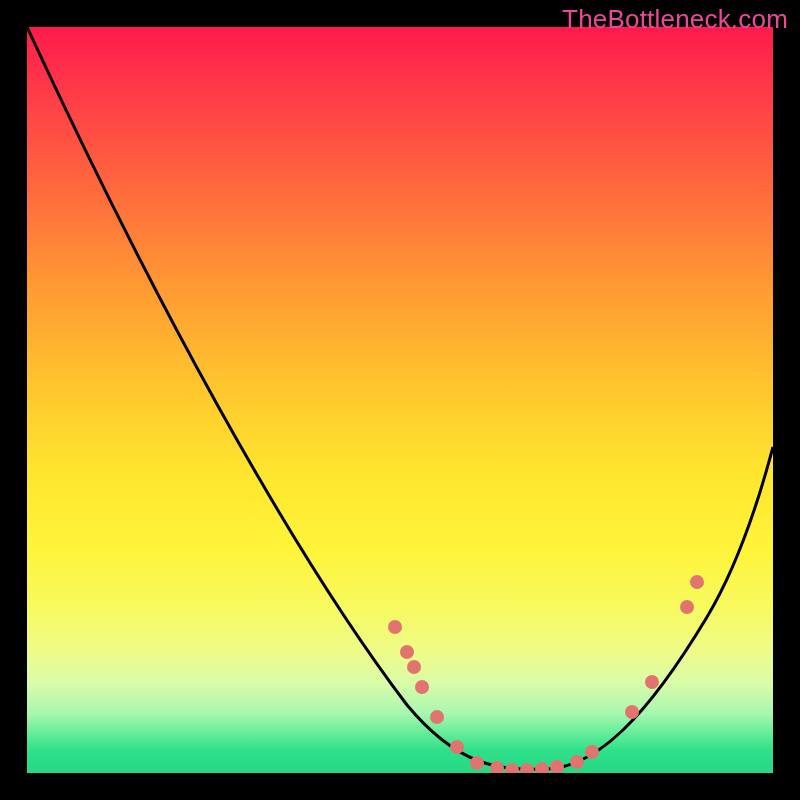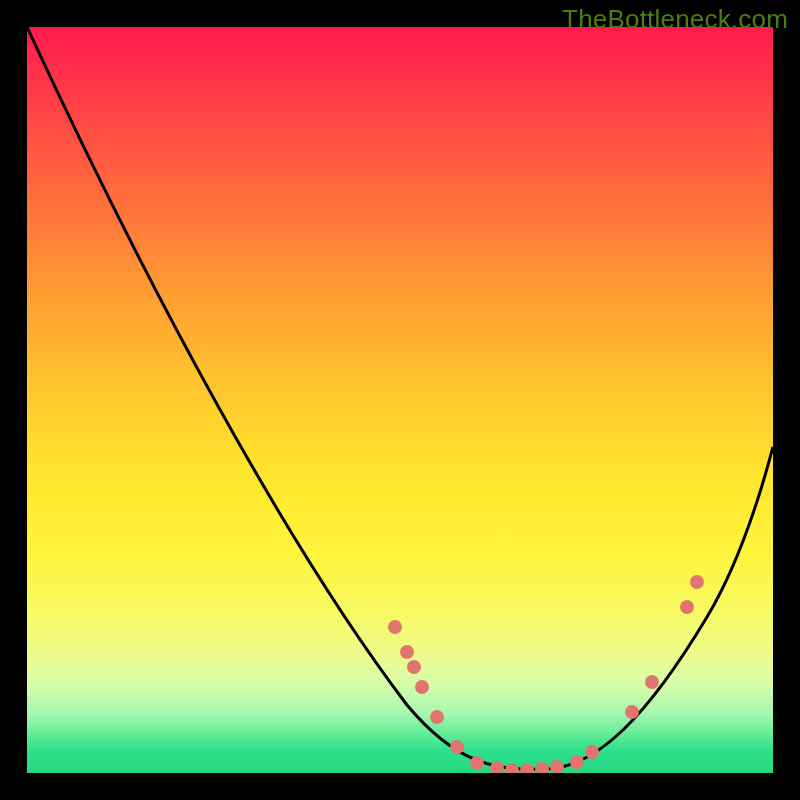--- a/index.html
+++ b/index.html
@@ -32,21 +32,21 @@
       #5deb96 95%,
       #2fe08a 97%,
       #25d884 100%
     );
     overflow: hidden;
   }
   .watermark {
     position: absolute;
     top: 4px;
     right: 12px;
-    color: #4d7c0f;
+    color: #ec4899;
     font-size: 26px;
     font-weight: 500;
     letter-spacing: 0.2px;
     z-index: 5;
   }
   svg.curve {
     position: absolute;
     left: 0;
     top: 0;
     width: 746px;

